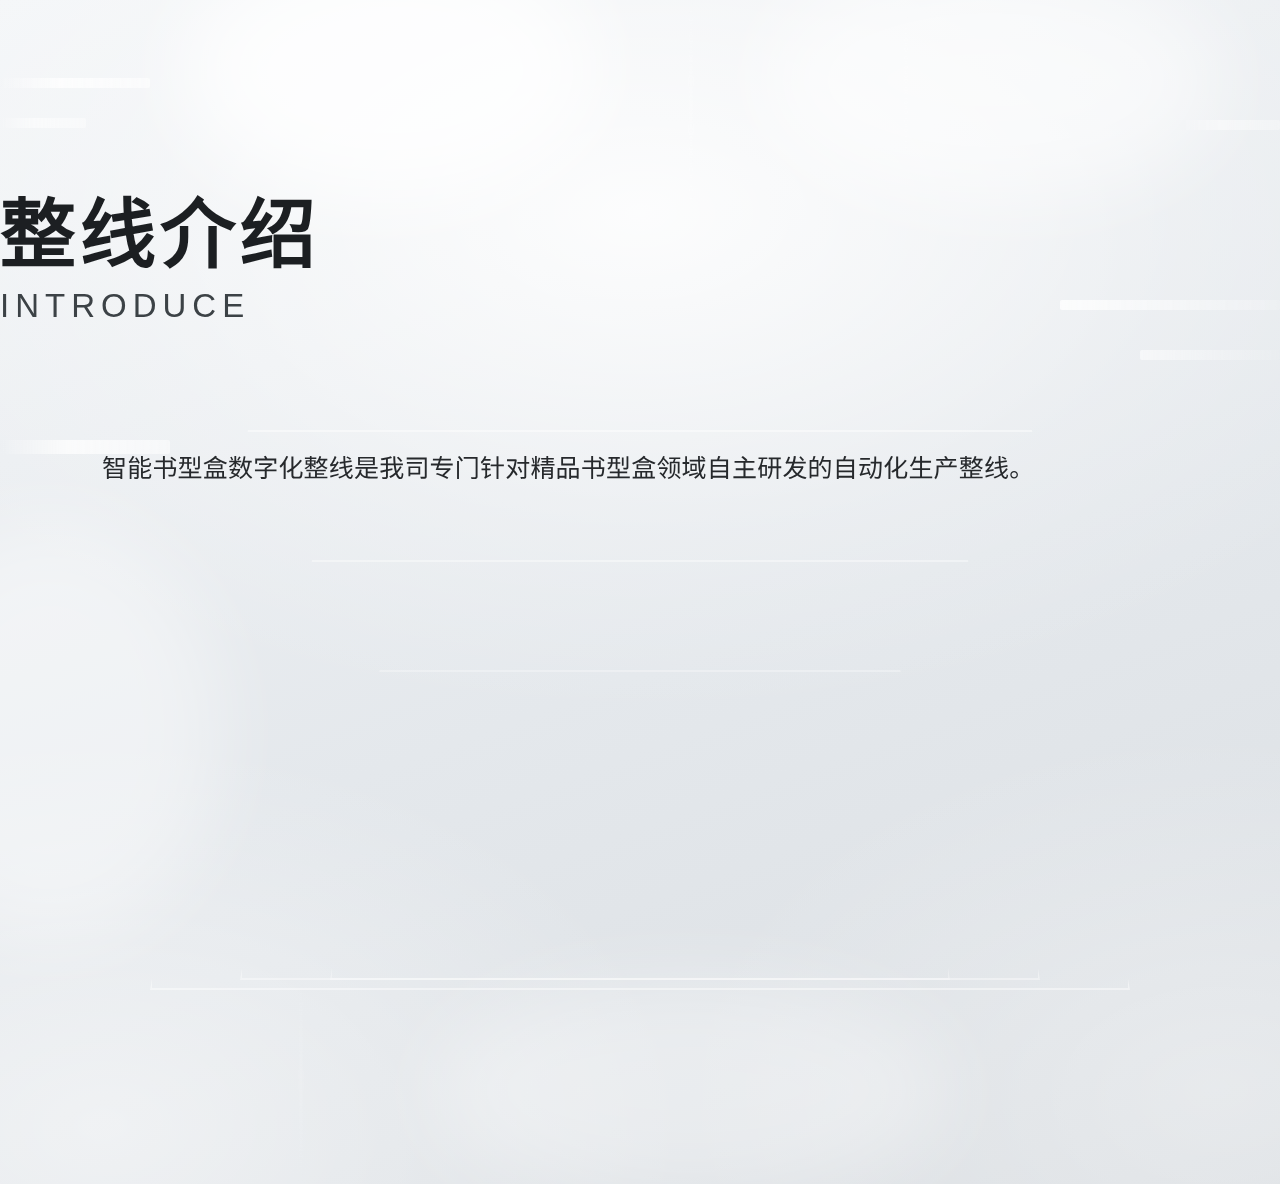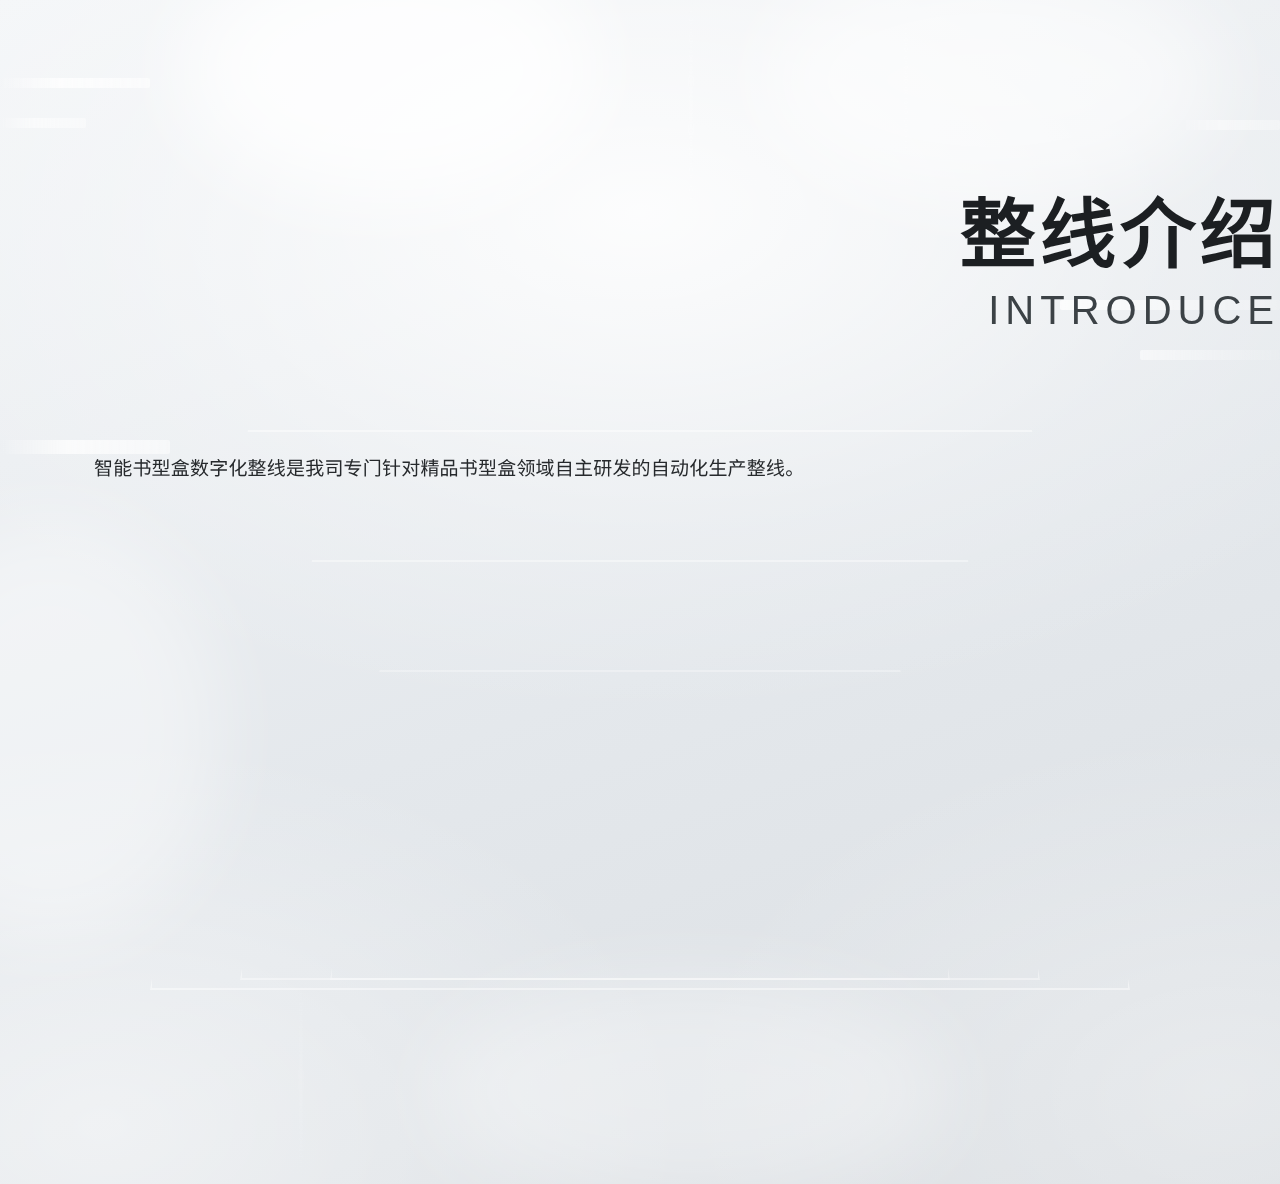--- a/index.html
+++ b/index.html
@@ -112,55 +112,55 @@
 
   
   .content {
     position: relative;
     z-index: 3;
     width: 1280px;
     height: 1184px;
   }
 
   .title-block {
-    text-align: right;
+    text-align: left;
     padding-top: 196px;
   }
 
   .title-cn {
     font-family: "Liberation Sans", "DejaVu Sans", sans-serif;
     font-size: 76px;
     font-weight: 700;
     letter-spacing: 4px;
     color: #1c1f22;
     line-height: 1.02;
     margin: 0;
   }
 
   .title-en {
     margin: 14px 0 0 0;
     font-family: "Liberation Sans", "DejaVu Sans", sans-serif;
-    font-size: 40px;
+    font-size: 33px;
     font-weight: 400;
     letter-spacing: 6px;
     color: #3c4246;
     line-height: 1.1;
   }
 
   .body-block {
     margin: 0 auto;
     width: 1100px;
     padding-top: 106px;
   }
 
   .para {
-    margin: 4px;
+    margin: 12px;
     color: #26292c;
     font-family: "Liberation Sans", "DejaVu Sans", sans-serif;
-    font-size: 19px;
+    font-size: 25px;
     line-height: 53px;
     letter-spacing: 0.2px;
     text-align: justify;
     text-justify: inter-ideograph;
   }
 
   .para + .para {
     margin-top: 74px;
   }
 </style>

